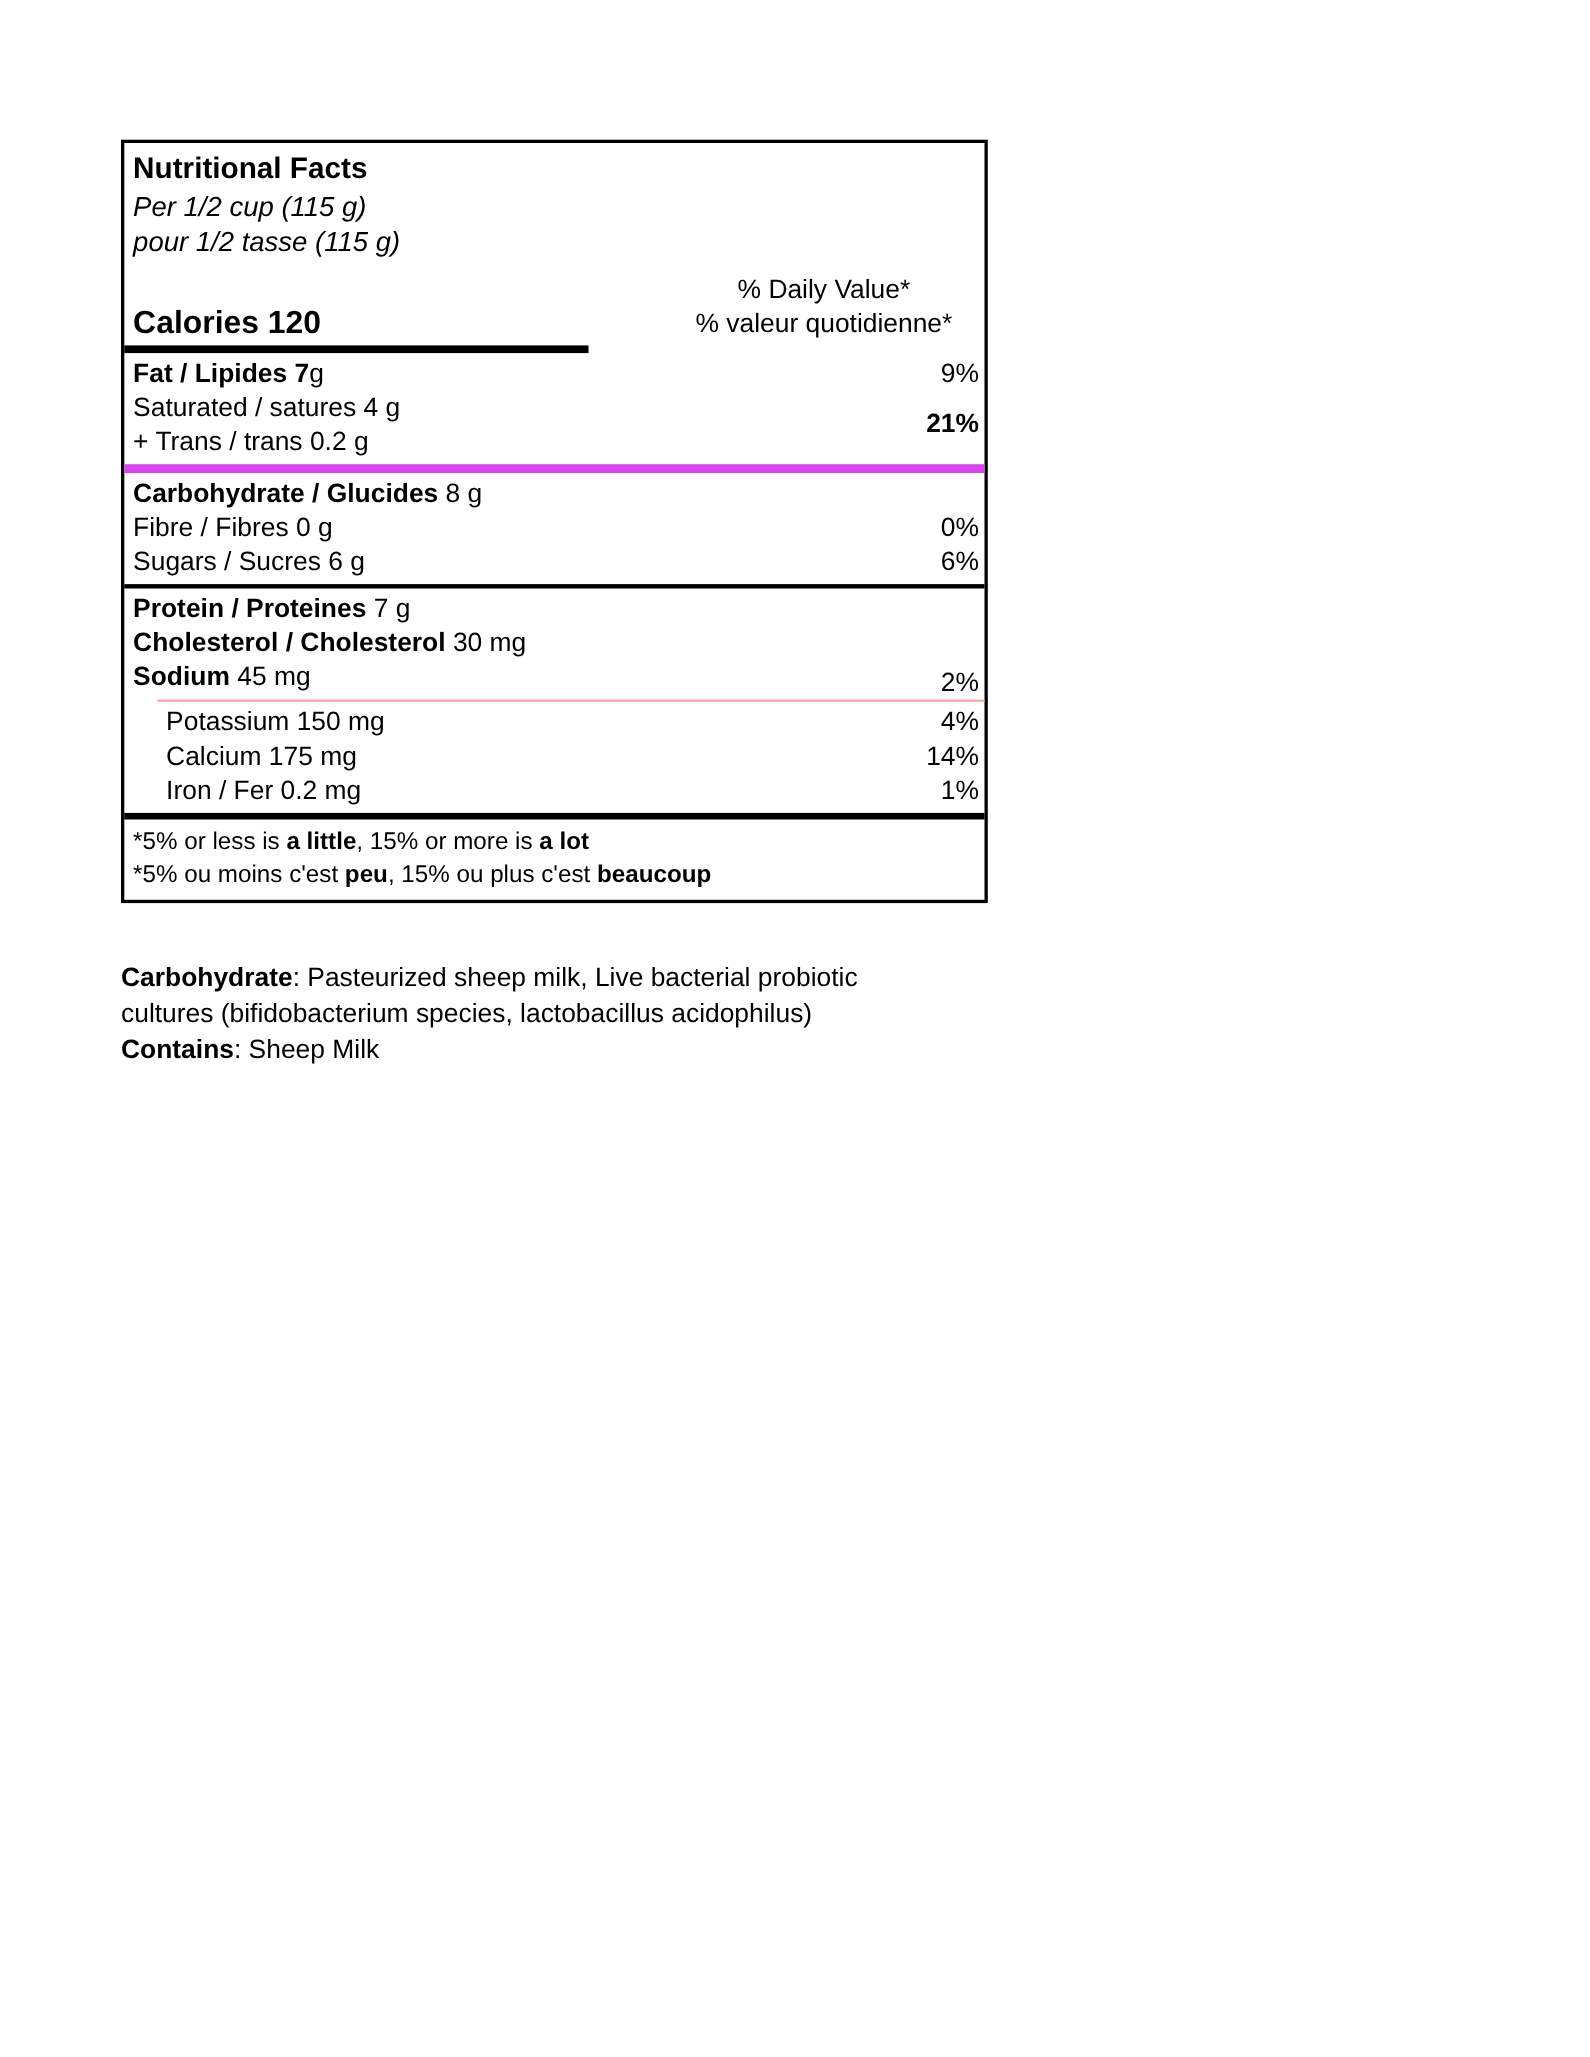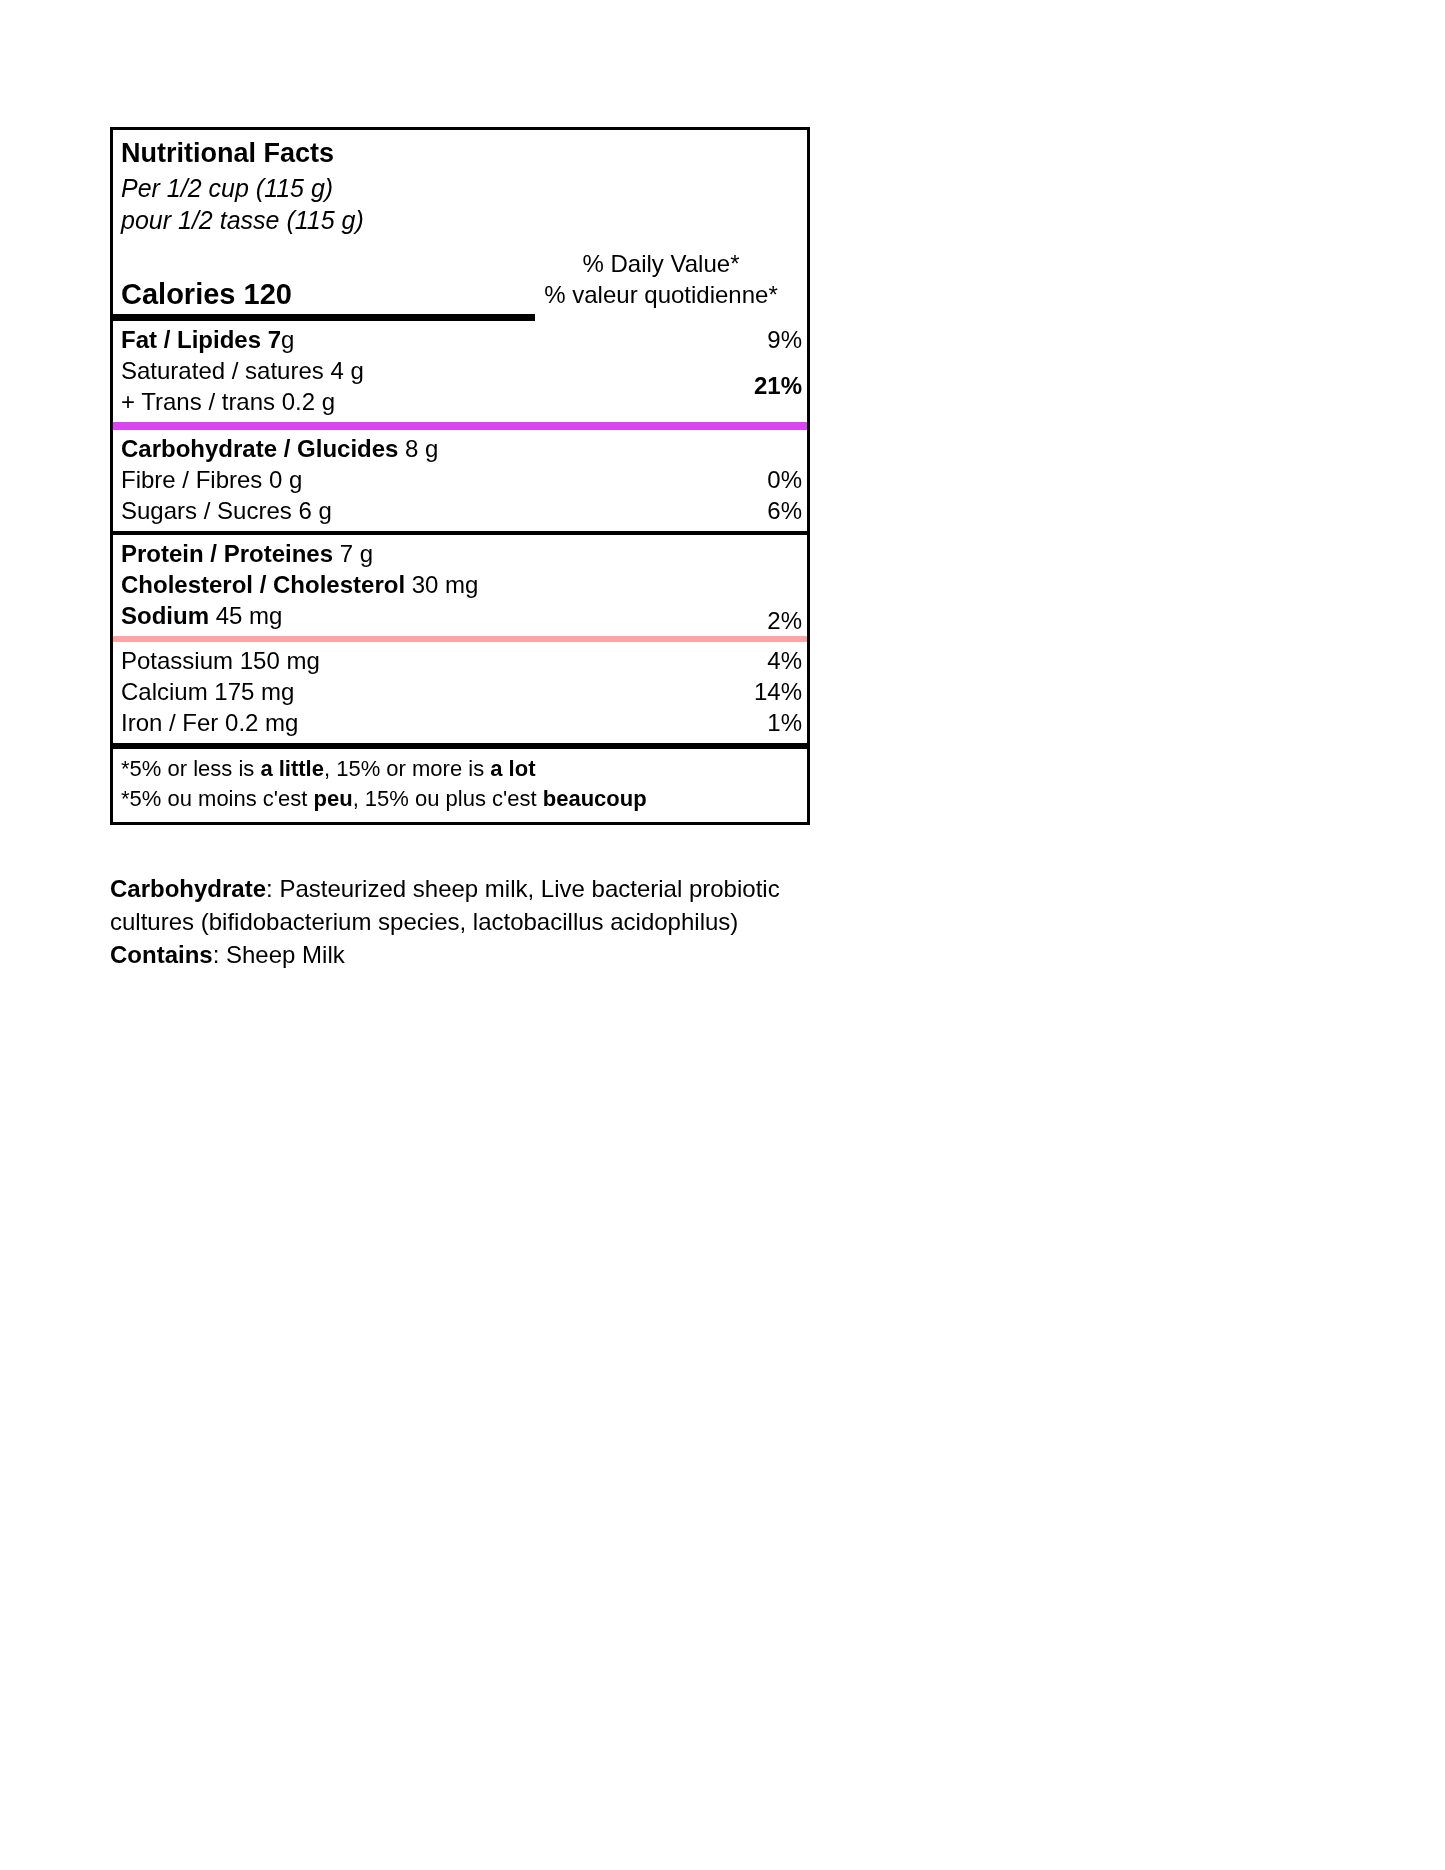--- a/index.html
+++ b/index.html
@@ -6,38 +6,38 @@
   html, body { width:1445px; height:1870px; background:#ffffff; }
   body {
     position:relative;
     font-family:"Liberation Sans","DejaVu Sans",sans-serif;
     color:#000000;
     overflow:hidden;
   }
   b { font-weight:bold; }
 
   .label-box {
-    position:absolute; left:110px; top:127px; width:700px;
+    position:absolute; left:110px; top:127px; width:788px;
     border:3px solid #000; background:#fff;
   }
 
   
   .header-sec { padding:5px 6px 0 8px; }
   .title  { font-size:27px; font-weight:bold; line-height:37px; }
   .serving{ font-size:25px; line-height:32px;font-style:italic; }
   .cal-row{ display:flex; justify-content:space-between; align-items:flex-end; margin-top:12px; }
   .calories { font-size:29px; font-weight:bold; line-height:36px; white-space:nowrap; }
   .dv-block { text-align:center; font-size:24px; line-height:31px; padding-bottom:2px; min-width:280px; }
   .calbar { height:7px; background:#000; width:422px; margin-left:-8px; margin-top:2px; }
 
   
   .sec { padding:3px 5px 5px 8px; }
   .sec-carb     { border-top:8px solid #d946ef; }
   .sec-protein  { border-top:4px solid #000; }
-  .sec-minerals { border-top:6px solid #fca5a5; }
+  .sec-minerals { border-top:2px solid #fca5a5;margin-left:30px; }
   .row { display:flex; justify-content:space-between; align-items:flex-start;
          font-size:24px; line-height:31px; }
   .lbl { white-space:nowrap; }
   .pct { white-space:nowrap; }
   .pct-low { position:relative; top:5px; }
   .subwrap { position:relative; }
   .subwrap .mergedpct { position:absolute; right:0; top:50%; transform:translateY(-50%);
                         font-size:24px;font-weight:bold; }
 
   

